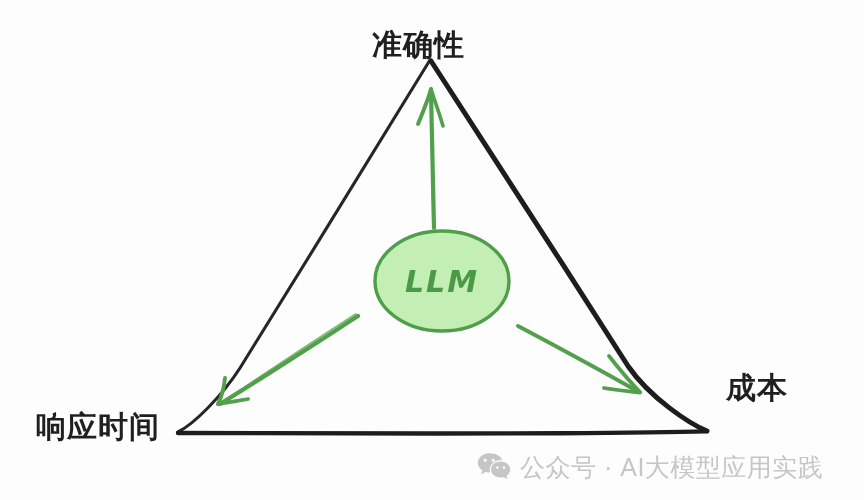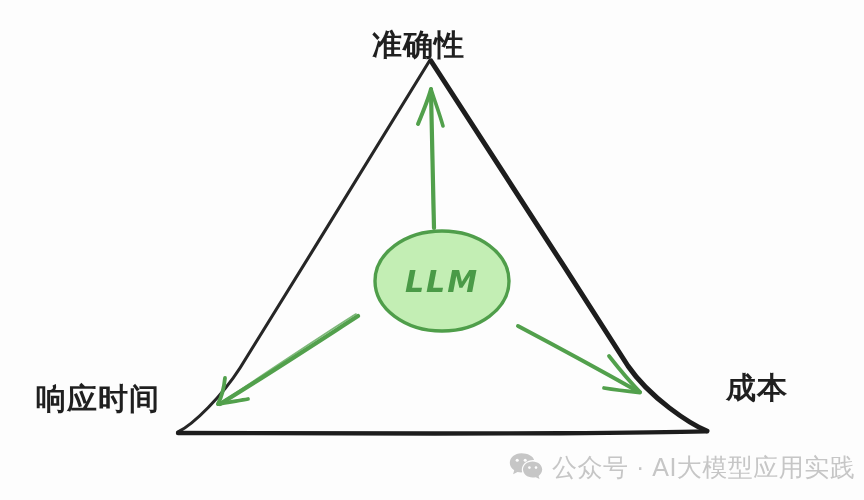--- a/index.html
+++ b/index.html
@@ -34,29 +34,29 @@
     white-space: nowrap;
     line-height: 1;
   }
   #label-accuracy {
     left: 372px;
     top: 18px;
     margin-top: 12px;
   }
   #label-response-time {
     left: 36px;
-    top: 384px;
+    top: 412px;
   }
   #label-cost {
     left: 726px;
     top: 373px;
   }
   #watermark {
     position: absolute;
-    left: 509px;
+    left: 477px;
     top: 452px;
     display: flex;
     align-items: center;
     gap: 9px;
     color: #c6c6c6;
     font-size: 25px;
     font-weight: 400;
     letter-spacing: 0.5px;
     white-space: nowrap;
     line-height: 1;

